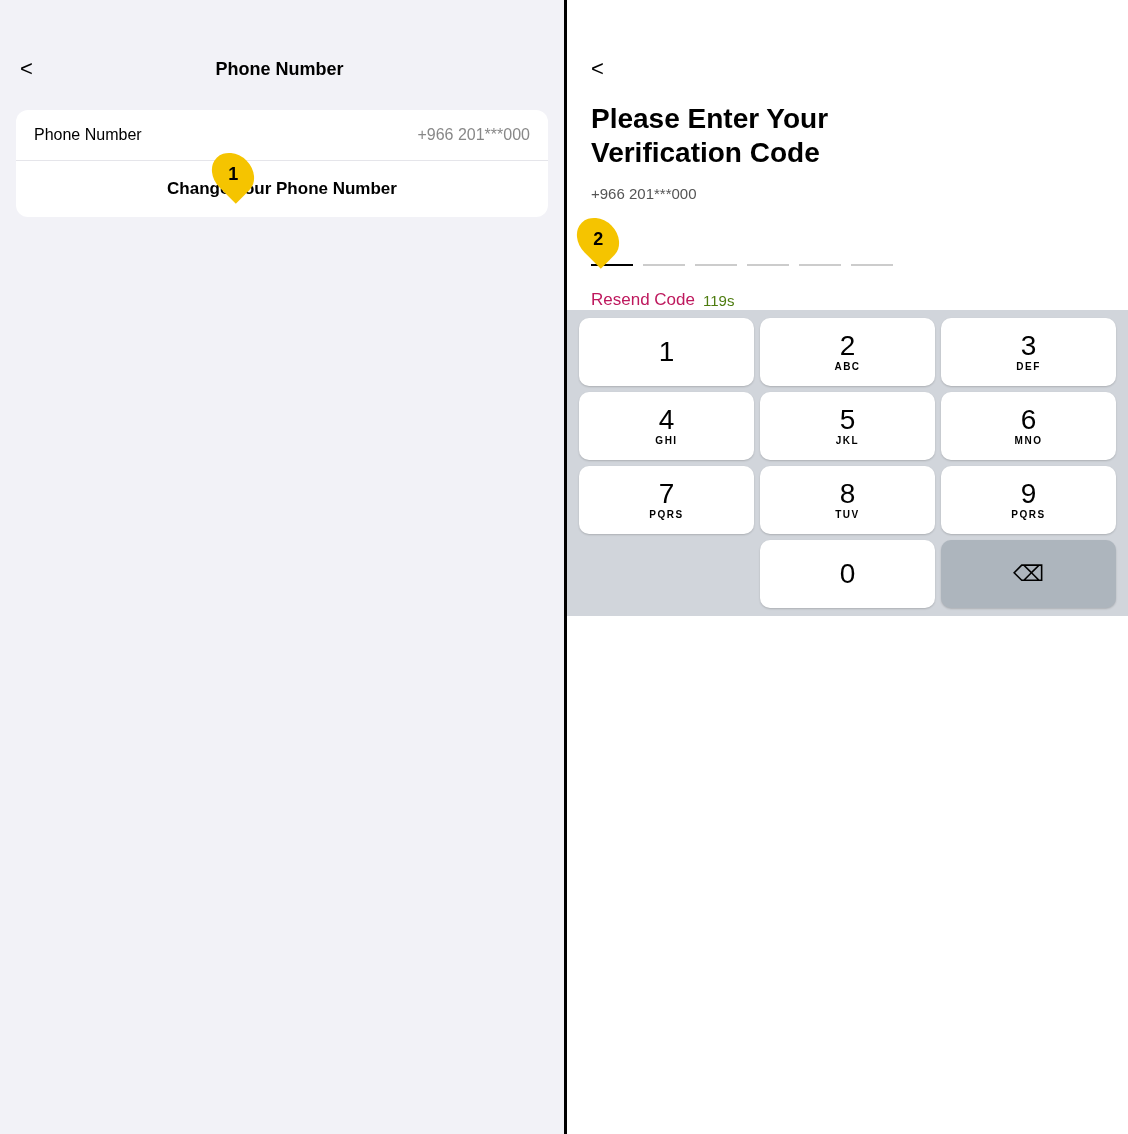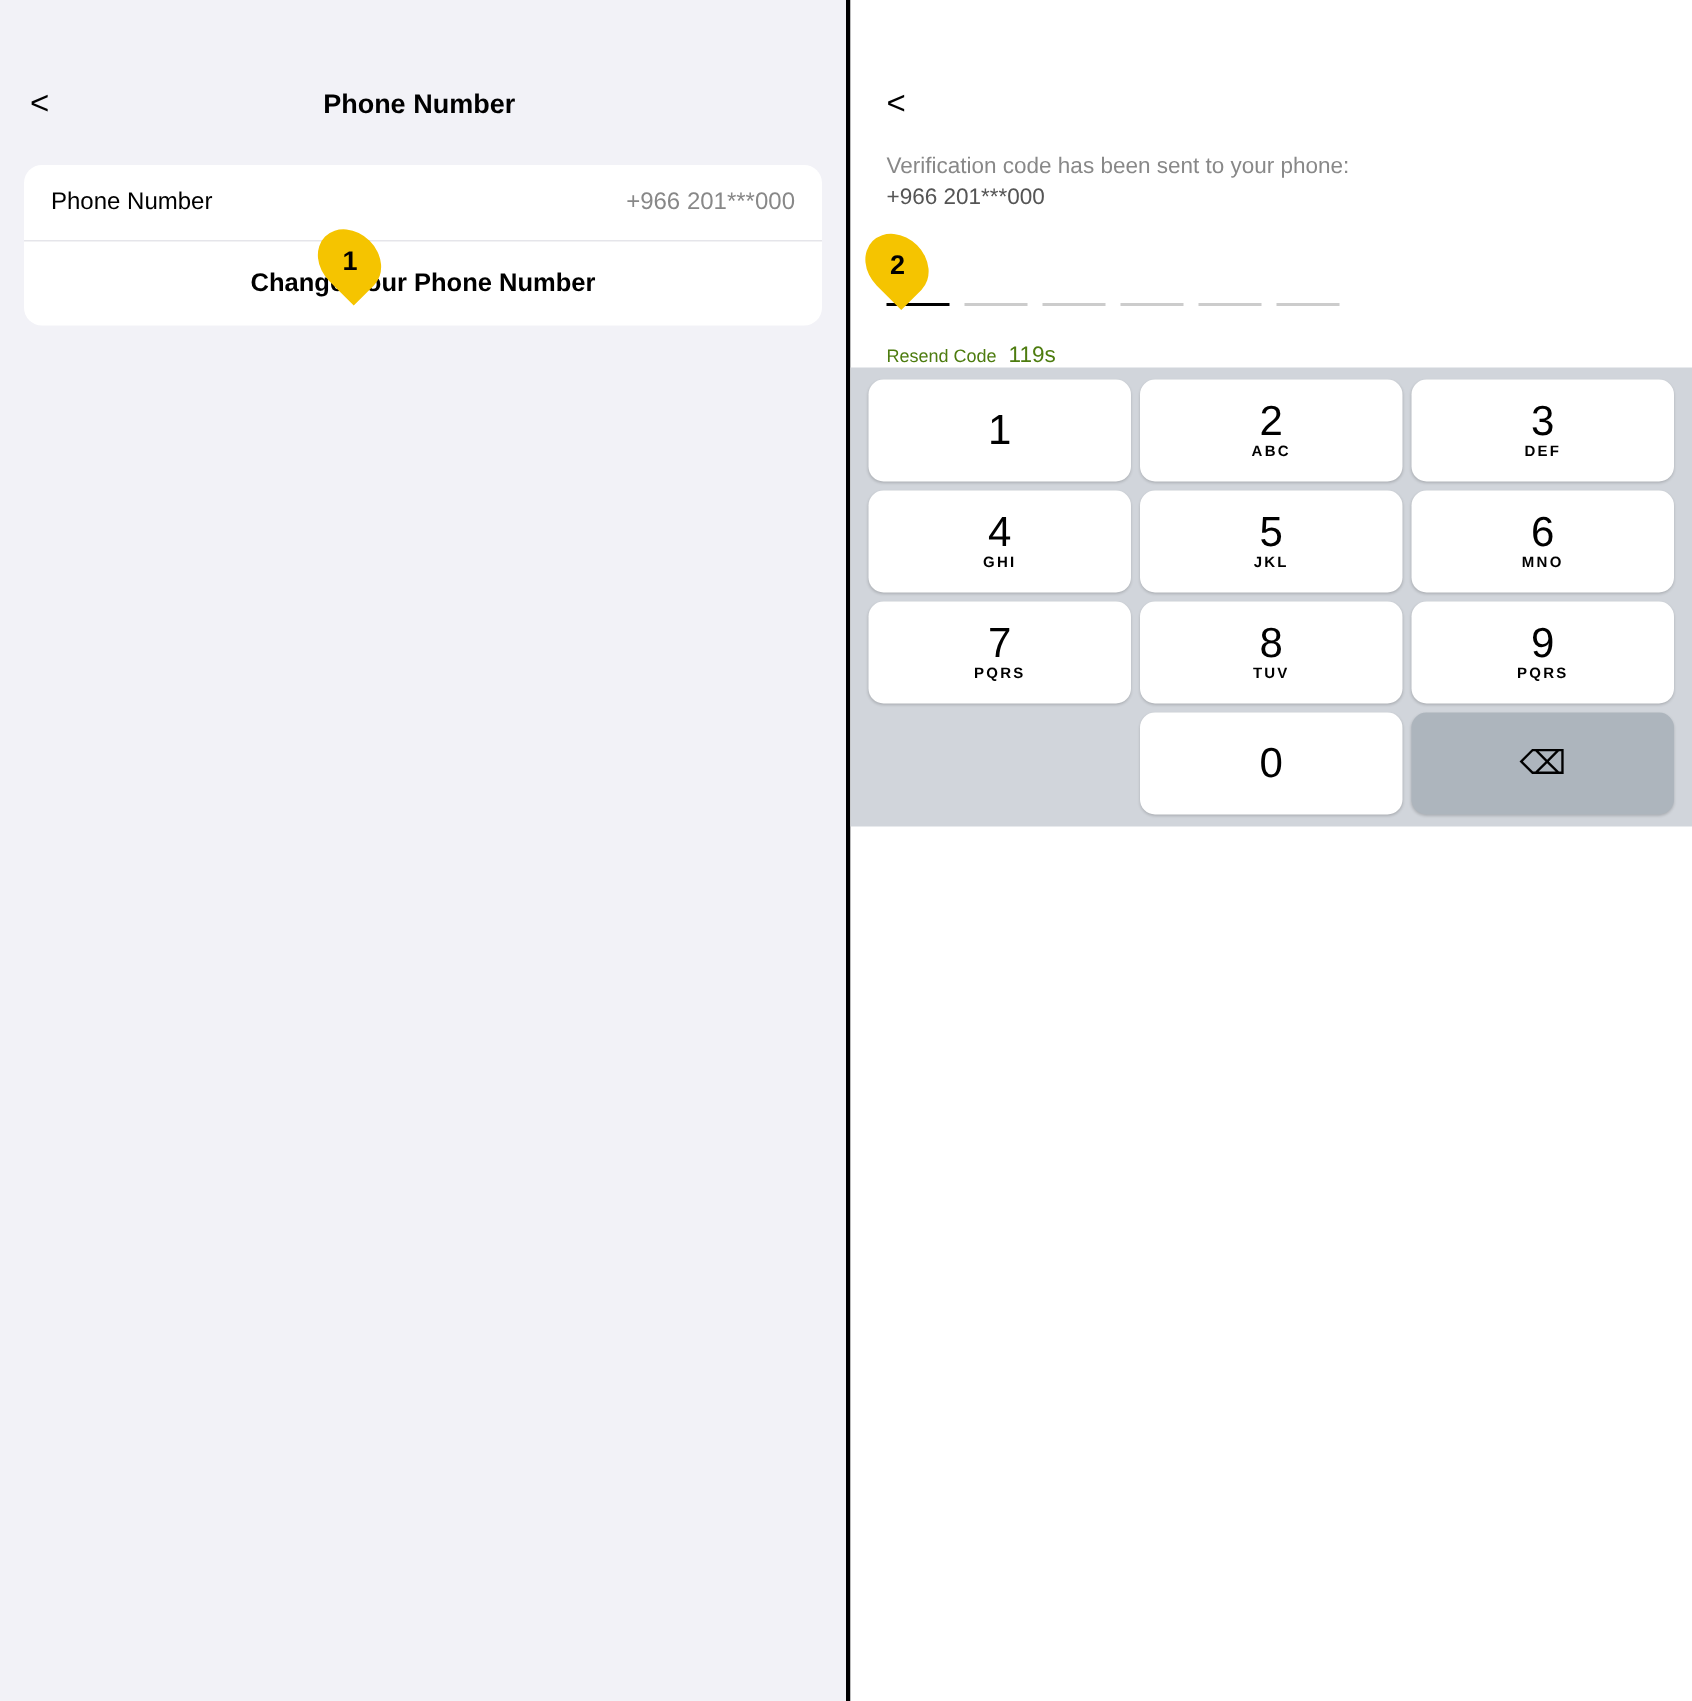--- a/index.html
+++ b/index.html
@@ -206,22 +206,22 @@
     }
 
     .resend-row {
       padding: 0 24px;
       display: flex;
       gap: 8px;
       align-items: center;
     }
 
     .resend-label {
-      font-size: 12px;
-      color: #4d7c0f;
+      font-size: 17px;
+      color: #be185d;
       text-align: center;
     }
 
     .resend-timer {
       font-size: 15px;
       color: #4d7c0f;
     }
 
     
     .cannot-access {
@@ -322,21 +322,21 @@
       <span class="change-label">Change Your Phone Number</span>
     </div>
   </div>
 </div>
 
 <div class="divider"></div>
 
 <div class="right-panel">
   <div class="right-header">
     <span class="back-btn">&lt;</span>
-    <div class="subtitle">Verification code has been sent to your phone:</div>
+    <div class="title">Please Enter Your<br>Verification Code</div>
     <div class="phone">+966 201***000</div>
   </div>
 
   <div class="code-area">
     <div class="marker-pin-2">
       <span class="num">2</span>
     </div>
     <div class="code-boxes">
       <div class="code-box active"></div>
       <div class="code-box"></div>

